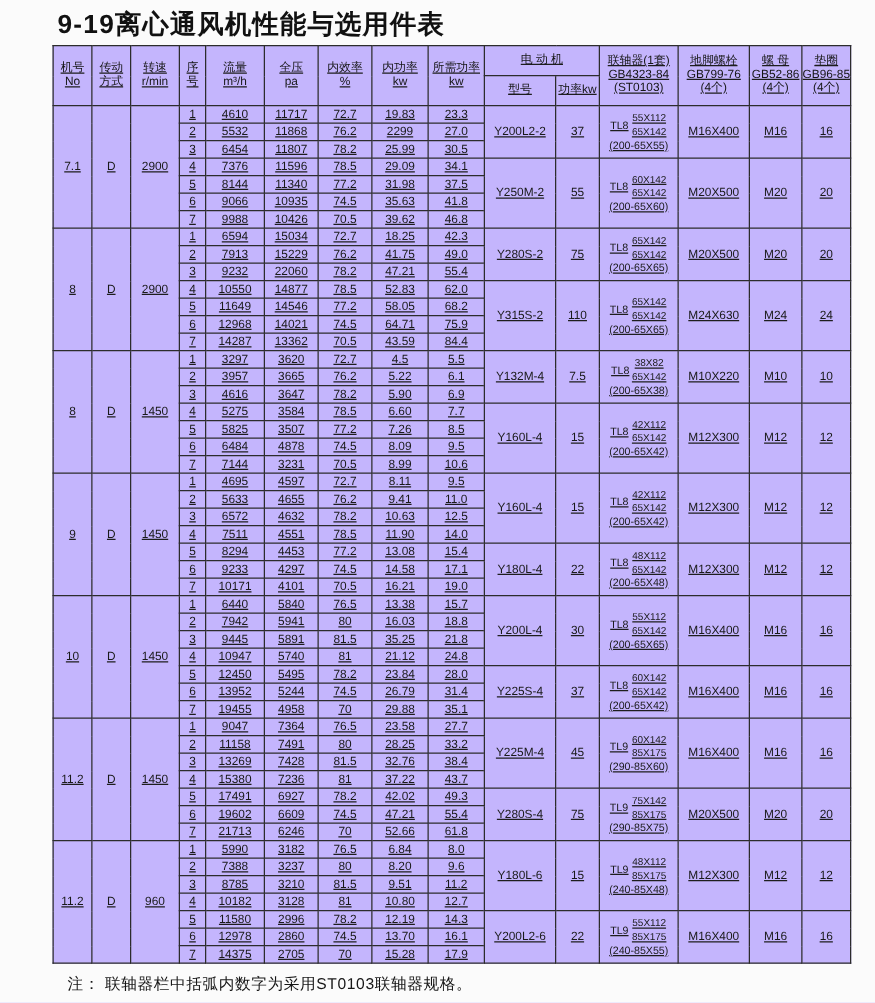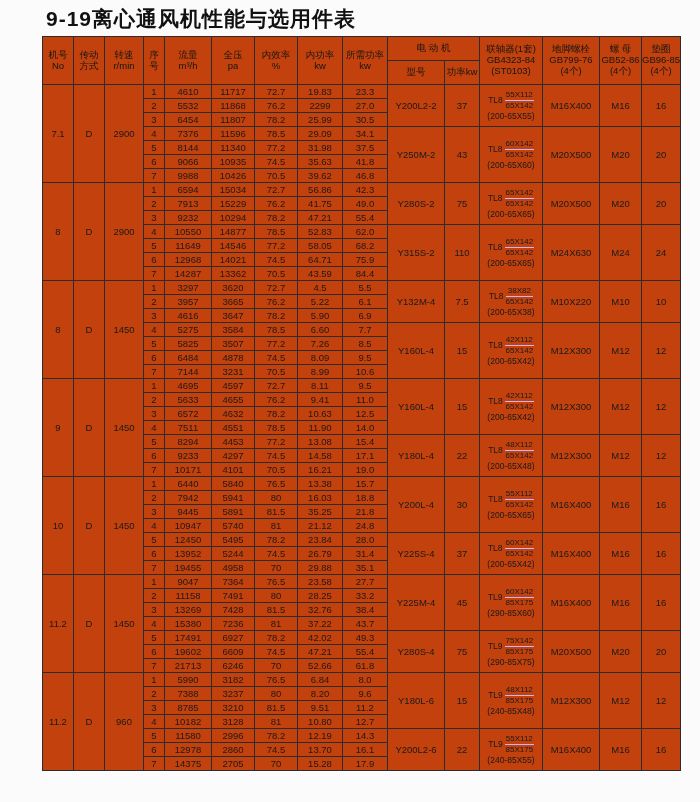--- a/index.html
+++ b/index.html
@@ -14,21 +14,22 @@
   .title {
     position: absolute; left: 46px; top: 5px;
     font-size: 21px; font-weight: bold; color: #111;
     letter-spacing: 1px;
   }
   table.main {
     position: absolute; left: 42px; top: 36px;
     border-collapse: collapse;
     table-layout: fixed;
     width: 618px;
-    background: #c2410c;
+    background: #c4b5fd;
+    text-decoration: underline;
   }
   table.main th, table.main td {
     border: 1px solid #2c2c2c;
     text-align: center;
     vertical-align: middle;
     padding: 0;
     font-weight: normal;
     overflow: hidden;
   }
   table.main thead th {
@@ -220,21 +221,21 @@
           <td>30.5</td>
         </tr>
         <tr>
           <td>4</td>
           <td>7376</td>
           <td>11596</td>
           <td>78.5</td>
           <td>29.09</td>
           <td>34.1</td>
           <td rowspan="4">Y250M-2</td>
-          <td rowspan="4">43</td>
+          <td rowspan="4">55</td>
           <td rowspan="4">
             <div class="coupling">
               <div class="coup-top">
                 <span class="coup-prefix">TL8</span>
                 <span class="frac">
                   <span class="frac-top">60X142</span>
                   <span class="frac-bot">65X142</span>
                 </span>
               </div>
               <div class="coup-note">(200-65X60)</div>
@@ -269,21 +270,21 @@
           <td>46.8</td>
         </tr>
         <tr>
           <td rowspan="7" class="machine-no">8</td>
           <td rowspan="7" class="drive">D</td>
           <td rowspan="7" class="speed">2900</td>
           <td>1</td>
           <td>6594</td>
           <td>15034</td>
           <td>72.7</td>
-          <td>56.86</td>
+          <td>18.25</td>
           <td>42.3</td>
           <td rowspan="3">Y280S-2</td>
           <td rowspan="3">75</td>
           <td rowspan="3">
             <div class="coupling">
               <div class="coup-top">
                 <span class="coup-prefix">TL8</span>
                 <span class="frac">
                   <span class="frac-top">65X142</span>
                   <span class="frac-bot">65X142</span>
@@ -300,21 +301,21 @@
           <td>2</td>
           <td>7913</td>
           <td>15229</td>
           <td>76.2</td>
           <td>41.75</td>
           <td>49.0</td>
         </tr>
         <tr>
           <td>3</td>
           <td>9232</td>
-          <td>10294</td>
+          <td>22060</td>
           <td>78.2</td>
           <td>47.21</td>
           <td>55.4</td>
         </tr>
         <tr>
           <td>4</td>
           <td>10550</td>
           <td>14877</td>
           <td>78.5</td>
           <td>52.83</td>
@@ -822,14 +823,15 @@
           <td>7</td>
           <td>14375</td>
           <td>2705</td>
           <td>70</td>
           <td>15.28</td>
           <td>17.9</td>
         </tr>
       </tbody>
   </table>
 
+  <div class="footnote">注： 联轴器栏中括弧内数字为采用ST0103联轴器规格。</div>
 
 </div>
 
 </body></html>

